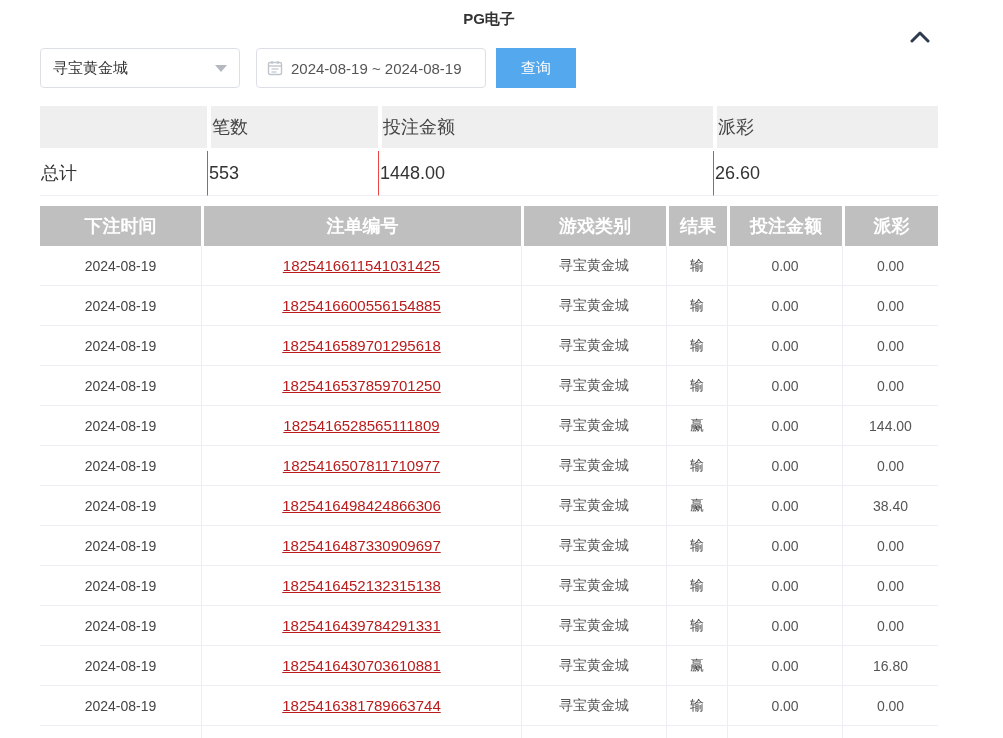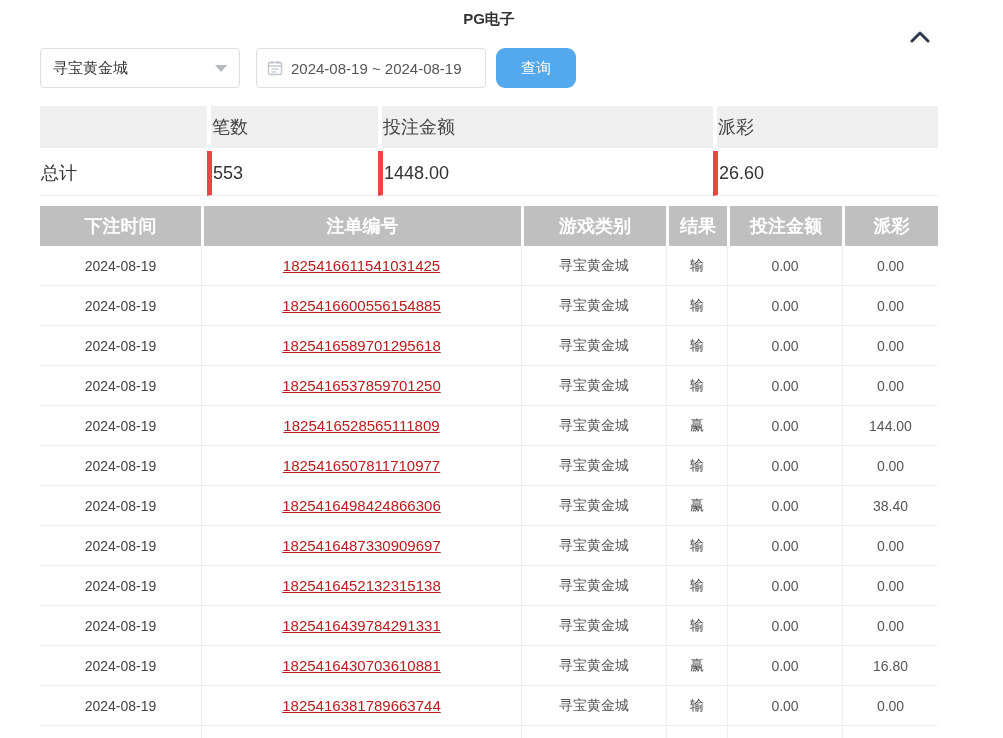--- a/index.html
+++ b/index.html
@@ -36,36 +36,36 @@
   .qbtn {
     height:40px; width:79px; background:#fff; border:1px solid #dcdfe6;
     color:#c0c4cc; font-size:15px; cursor:pointer; box-sizing:border-box;
     margin-left:-1px; padding:0;
   }
   .qbtn:first-child { border-radius:4px 0 0 4px; margin-left:0; }
   .qbtn:last-child  { border-radius:0 4px 4px 0; }
   .qbtn.active { color:#54a8ee; border-color:#54a8ee; position:relative; z-index:1; }
   .search-btn {
     margin-left:10px; width:80px; height:40px; background:#54a8ee; color:#fff;
-    border:none; border-radius:9px; font-size:15px; cursor:pointer;
+    border:none; border-radius:0; font-size:15px; cursor:pointer;
   }
 
   
   .summary-table {
     margin-top:18px; border-collapse:separate; border-spacing:0;
     table-layout:fixed; width:898px; font-size:18px; text-align:left;
   }
   .summary-table th {
     background:#efefef; height:40px; font-weight:normal; color:#444;
     border-bottom:3px solid #fff; border-left:4px solid #fff;
   }
   .summary-table th:first-child { border-left:none; }
   .summary-table td {
     height:42px; color:#333; background:#fff;
-    border-bottom:1px solid #ebeef5; border-left:5px solid #ef4444;
+    border-bottom:1px solid #ebeef5; border-left:1px solid #ef4444;
   }
   .summary-table td:first-child { border-left:none; }
 
   
   .bet-table {
     margin-top:10px; border-collapse:separate; border-spacing:0;
     table-layout:fixed; width:898px; font-size:14px; text-align:center;
   }
   .bet-table th {
     background:#bfbfbf; color:#fff; height:38px; font-weight:bold;

